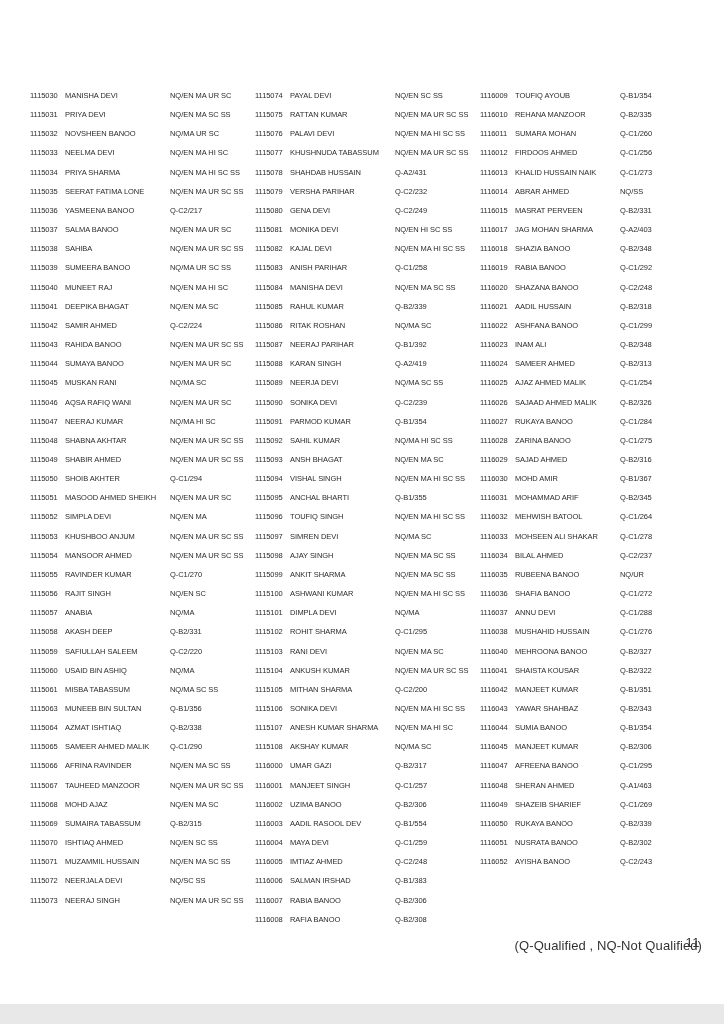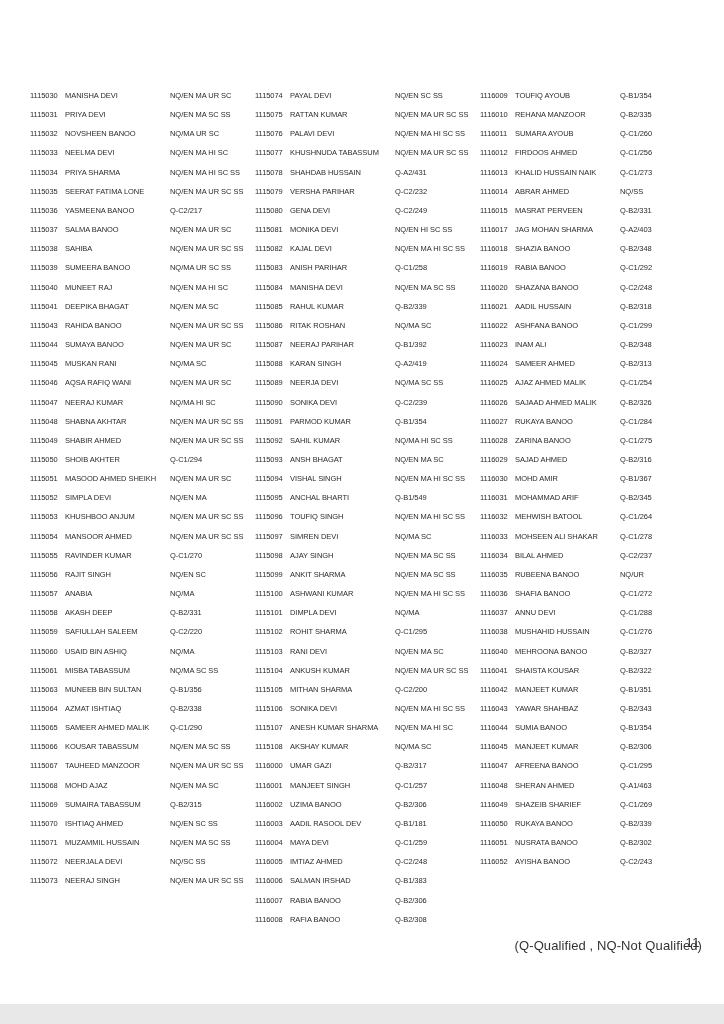--- a/index.html
+++ b/index.html
@@ -113,20 +113,25 @@
           <span class="roll">1115040</span>
           <span class="name">MUNEET RAJ</span>
           <span class="status">NQ/EN MA HI SC</span>
         </div>
         <div class="row">
           <span class="roll">1115041</span>
           <span class="name">DEEPIKA BHAGAT</span>
           <span class="status">NQ/EN MA SC</span>
         </div>
         <div class="row">
+          <span class="roll">1115042</span>
+          <span class="name">SAMIR AHMED</span>
+          <span class="status">Q-C2/224</span>
+        </div>
+        <div class="row">
           <span class="roll">1115043</span>
           <span class="name">RAHIDA BANOO</span>
           <span class="status">NQ/EN MA UR SC SS</span>
         </div>
         <div class="row">
           <span class="roll">1115044</span>
           <span class="name">SUMAYA BANOO</span>
           <span class="status">NQ/EN MA UR SC</span>
         </div>
         <div class="row">
@@ -224,21 +229,21 @@
           <span class="name">AZMAT ISHTIAQ</span>
           <span class="status">Q-B2/338</span>
         </div>
         <div class="row">
           <span class="roll">1115065</span>
           <span class="name">SAMEER AHMED MALIK</span>
           <span class="status">Q-C1/290</span>
         </div>
         <div class="row">
           <span class="roll">1115066</span>
-          <span class="name">KOUSAR TABASSUM</span>
+          <span class="name">AFRINA RAVINDER</span>
           <span class="status">NQ/EN MA SC SS</span>
         </div>
         <div class="row">
           <span class="roll">1115067</span>
           <span class="name">TAUHEED MANZOOR</span>
           <span class="status">NQ/EN MA UR SC SS</span>
         </div>
         <div class="row">
           <span class="roll">1115068</span>
           <span class="name">MOHD AJAZ</span>
@@ -372,21 +377,21 @@
           <span class="status">NQ/EN MA SC</span>
         </div>
         <div class="row">
           <span class="roll">1115094</span>
           <span class="name">VISHAL SINGH</span>
           <span class="status">NQ/EN MA HI SC SS</span>
         </div>
         <div class="row">
           <span class="roll">1115095</span>
           <span class="name">ANCHAL BHARTI</span>
-          <span class="status">Q-B1/549</span>
+          <span class="status">Q-B1/355</span>
         </div>
         <div class="row">
           <span class="roll">1115096</span>
           <span class="name">TOUFIQ SINGH</span>
           <span class="status">NQ/EN MA HI SC SS</span>
         </div>
         <div class="row">
           <span class="roll">1115097</span>
           <span class="name">SIMREN DEVI</span>
           <span class="status">NQ/MA SC</span>
@@ -457,21 +462,21 @@
           <span class="status">Q-C1/257</span>
         </div>
         <div class="row">
           <span class="roll">1116002</span>
           <span class="name">UZIMA BANOO</span>
           <span class="status">Q-B2/306</span>
         </div>
         <div class="row">
           <span class="roll">1116003</span>
           <span class="name">AADIL RASOOL DEV</span>
-          <span class="status">Q-B1/181</span>
+          <span class="status">Q-B1/554</span>
         </div>
         <div class="row">
           <span class="roll">1116004</span>
           <span class="name">MAYA DEVI</span>
           <span class="status">Q-C1/259</span>
         </div>
         <div class="row">
           <span class="roll">1116005</span>
           <span class="name">IMTIAZ AHMED</span>
           <span class="status">Q-C2/248</span>
@@ -498,21 +503,21 @@
           <span class="name">TOUFIQ AYOUB</span>
           <span class="status">Q-B1/354</span>
         </div>
         <div class="row">
           <span class="roll">1116010</span>
           <span class="name">REHANA MANZOOR</span>
           <span class="status">Q-B2/335</span>
         </div>
         <div class="row">
           <span class="roll">1116011</span>
-          <span class="name">SUMARA AYOUB</span>
+          <span class="name">SUMARA MOHAN</span>
           <span class="status">Q-C1/260</span>
         </div>
         <div class="row">
           <span class="roll">1116012</span>
           <span class="name">FIRDOOS AHMED</span>
           <span class="status">Q-C1/256</span>
         </div>
         <div class="row">
           <span class="roll">1116013</span>
           <span class="name">KHALID HUSSAIN NAIK</span>

